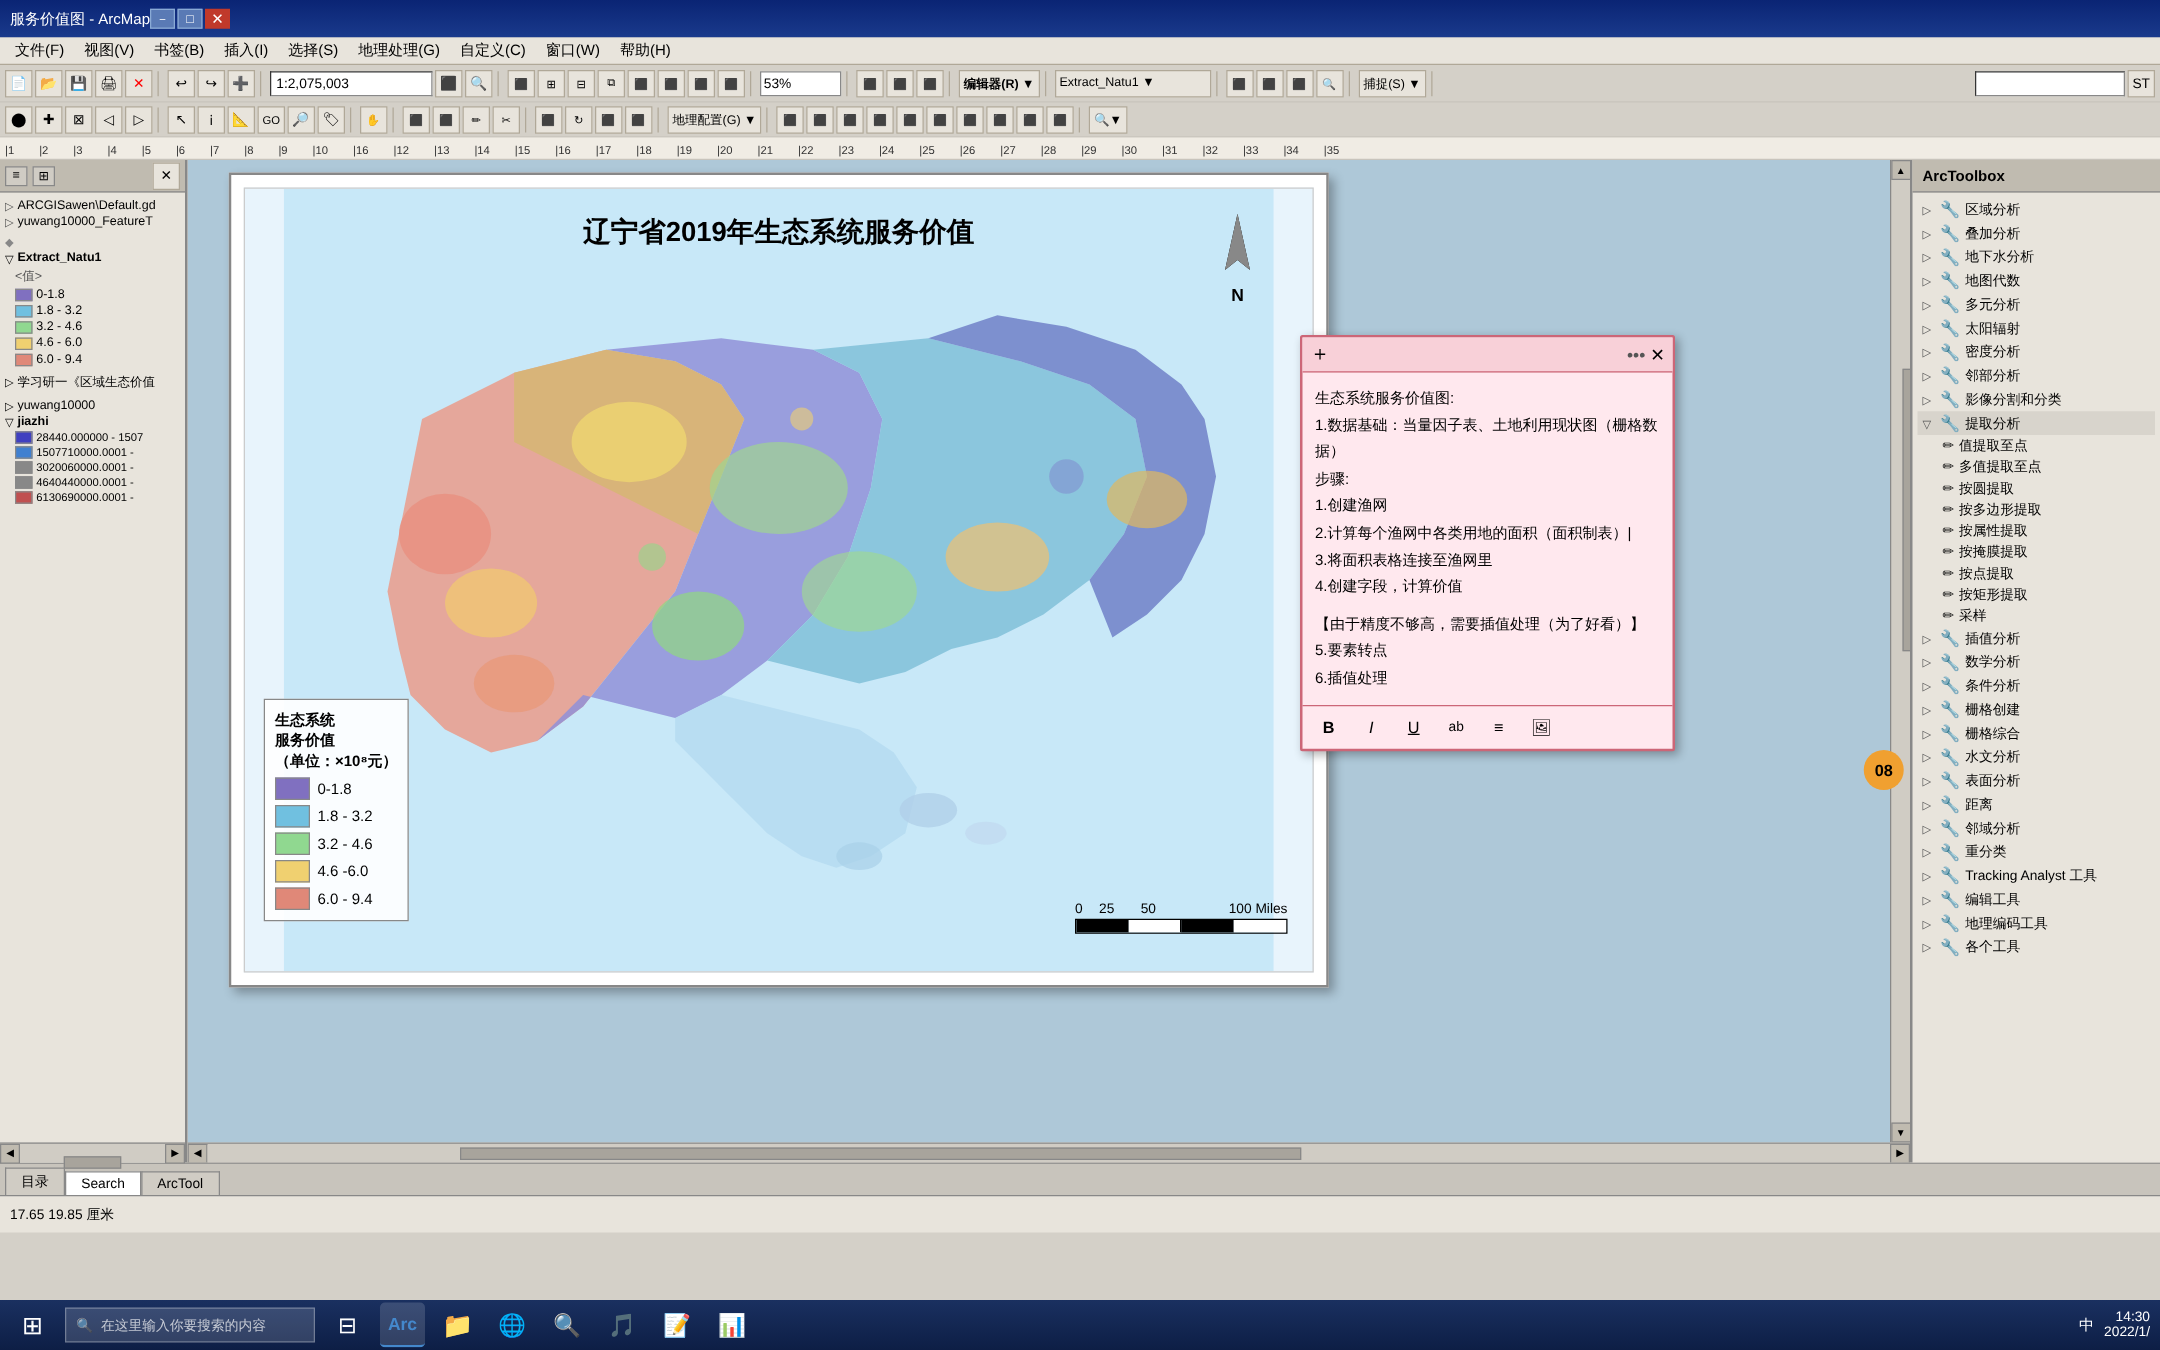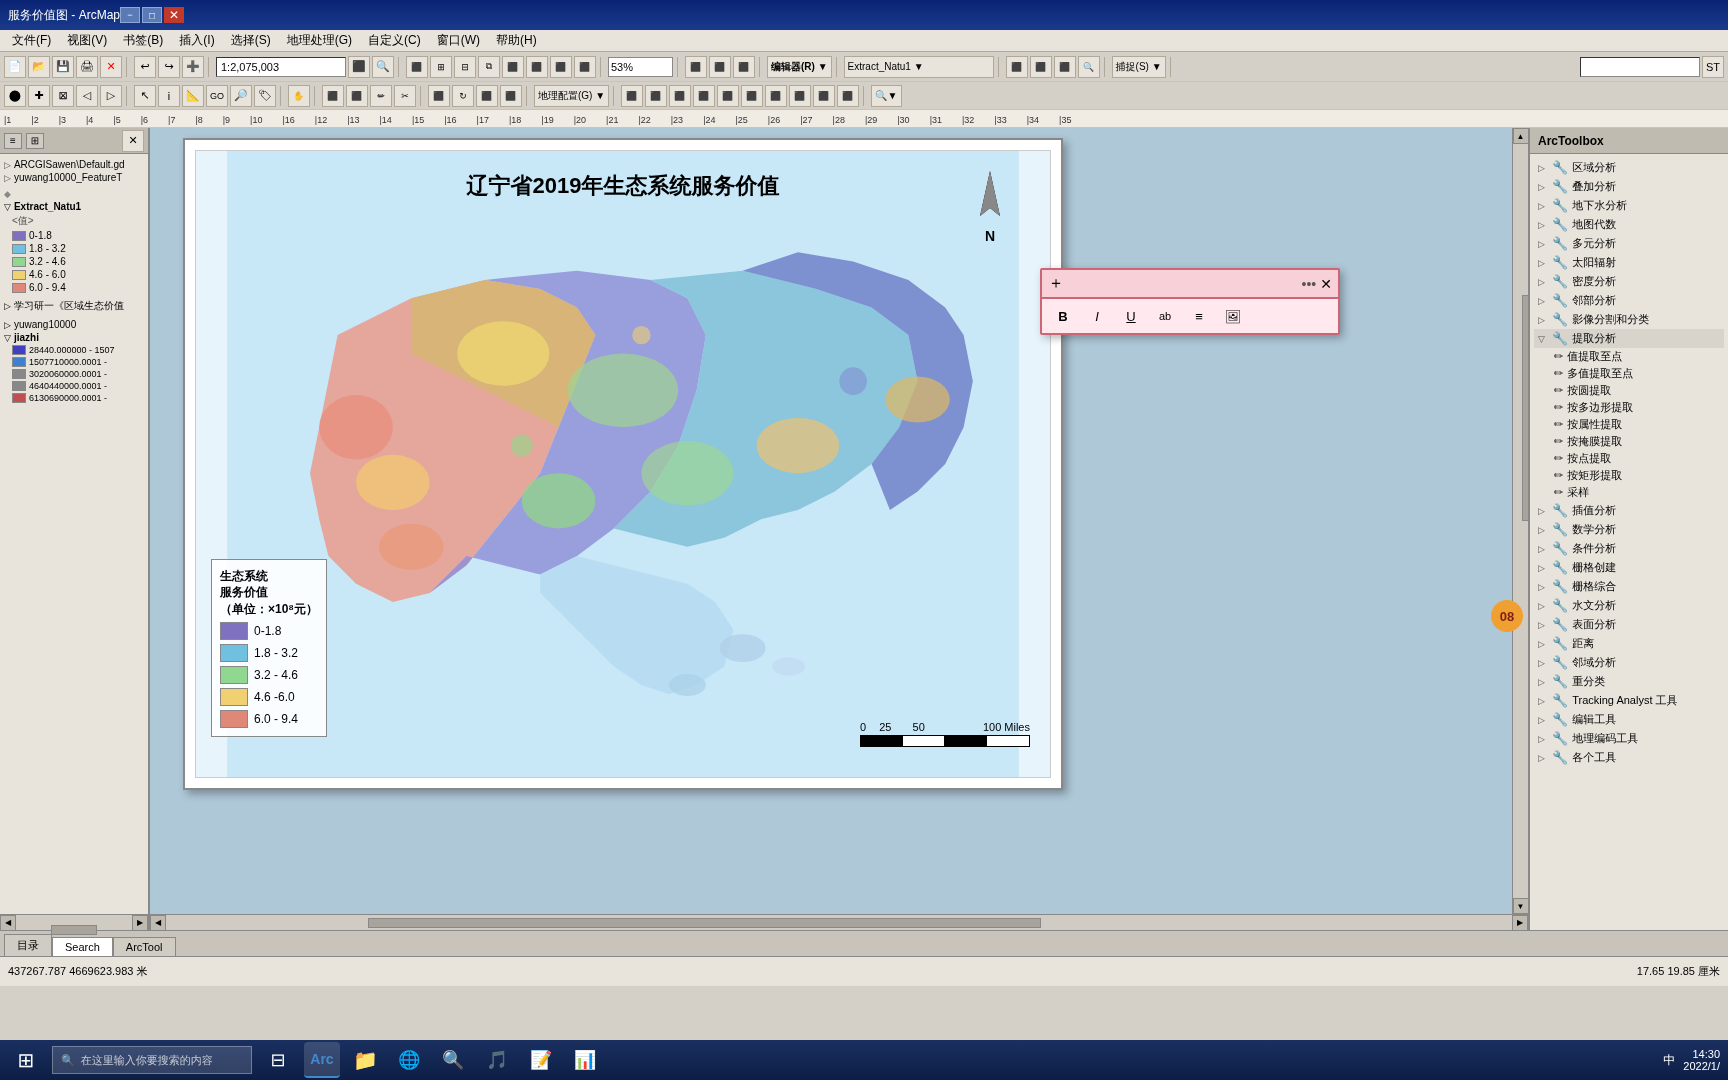--- a/index.html
+++ b/index.html
@@ -418,21 +418,21 @@
       display: flex; align-items: center; justify-content: center;
       font-size: 10px;
       cursor: pointer;
     }
 
     .orange-circle {
       width: 32px; height: 32px;
       background: #f0a030;
       border-radius: 50%;
       display: flex; align-items: center; justify-content: center;
-      color: #7f1d1d; font-weight: bold; font-size: 13px;
+      color: #000000; font-weight: bold; font-size: 13px;
     }
   </style>
 </head>
 <body>
 
 <div id="title-bar">
   <span>服务价值图 - ArcMap</span>
   <div class="win-controls">
     <div class="min-btn">－</div>
     <div class="max-btn">□</div>
@@ -477,21 +477,21 @@
   <div class="tb-btn" style="font-size:9px;">⬛</div>
   <div class="tb-sep"></div>
   <input class="tb-dropdown" value="53%" style="width: 65px;">
   <div class="tb-sep"></div>
   <div class="tb-btn" style="font-size:9px;">⬛</div>
   <div class="tb-btn" style="font-size:9px;">⬛</div>
   <div class="tb-btn" style="font-size:9px;">⬛</div>
   <div class="tb-sep"></div>
   <div class="tb-btn" style="font-size:10px;font-weight:bold;">编辑器(R) ▼</div>
   <div class="tb-sep"></div>
-  <div class="tb-btn" style="width:150px; font-size:10px; justify-content:flex-start;">Extract_Natu1 ▼</div>
+  <div class="tb-btn" style="width:125px; font-size:10px; justify-content:flex-start;">Extract_Natu1 ▼</div>
   <div class="tb-sep"></div>
   <div class="tb-btn" style="font-size:9px;">⬛</div>
   <div class="tb-btn" style="font-size:9px;">⬛</div>
   <div class="tb-btn" style="font-size:9px;">⬛</div>
   <div class="tb-btn" style="font-size:9px;">🔍</div>
   <div class="tb-sep"></div>
   <div class="tb-btn" style="font-size:10px;">捕捉(S) ▼</div>
   <div class="tb-sep"></div>
   <input class="tb-input" placeholder="" style="width: 120px; margin-left: auto;">
   <div class="tb-btn" style="font-size:11px;">ST</div>
@@ -779,20 +779,32 @@
         <div id="note-popup">
           <div id="note-popup-header">
             <div style="display:flex; gap:4px;">
               <span style="font-size:16px; cursor:pointer;">＋</span>
             </div>
             <div class="note-actions">
               <span style="font-size:14px; cursor:pointer; color:#555;">•••</span>
               <span style="font-size:14px; cursor:pointer;">✕</span>
             </div>
           </div>
+          <div id="note-popup-content">
+            <p>生态系统服务价值图:</p>
+            <p>1.数据基础：当量因子表、土地利用现状图（栅格数据）</p>
+            <p>步骤:</p>
+            <p>1.创建渔网</p>
+            <p>2.计算每个渔网中各类用地的面积（面积制表）|</p>
+            <p>3.将面积表格连接至渔网里</p>
+            <p>4.创建字段，计算价值</p>
+            <p style="margin-top:8px;">【由于精度不够高，需要插值处理（为了好看）】</p>
+            <p>5.要素转点</p>
+            <p>6.插值处理</p>
+          </div>
           <div id="note-popup-footer">
             <span class="format-btn">
                 <b>B</b>
               </span>
             <span class="format-btn">
                 <i>I</i>
               </span>
             <span class="format-btn">
                 <u>U</u>
               </span>
@@ -994,21 +1006,20 @@
   </div>
 </div>
 
 <div id="bottom-tabs">
   <div class="bottom-tab">目录</div>
   <div class="bottom-tab active">Search</div>
   <div class="bottom-tab">ArcTool</div>
 </div>
 
 <div id="status-bar">
-  <span style="flex:1;">437267.787  4669623.983 米</span>
   <span>17.65  19.85 厘米</span>
 </div>
 
 <div id="taskbar">
   <div id="start-area">
 
     <div class="taskbar-app" style="color:white; font-size:20px;">⊞</div>
 
     <div id="search-box">
       <span style="color:rgba(255,255,255,0.7);">🔍</span>

